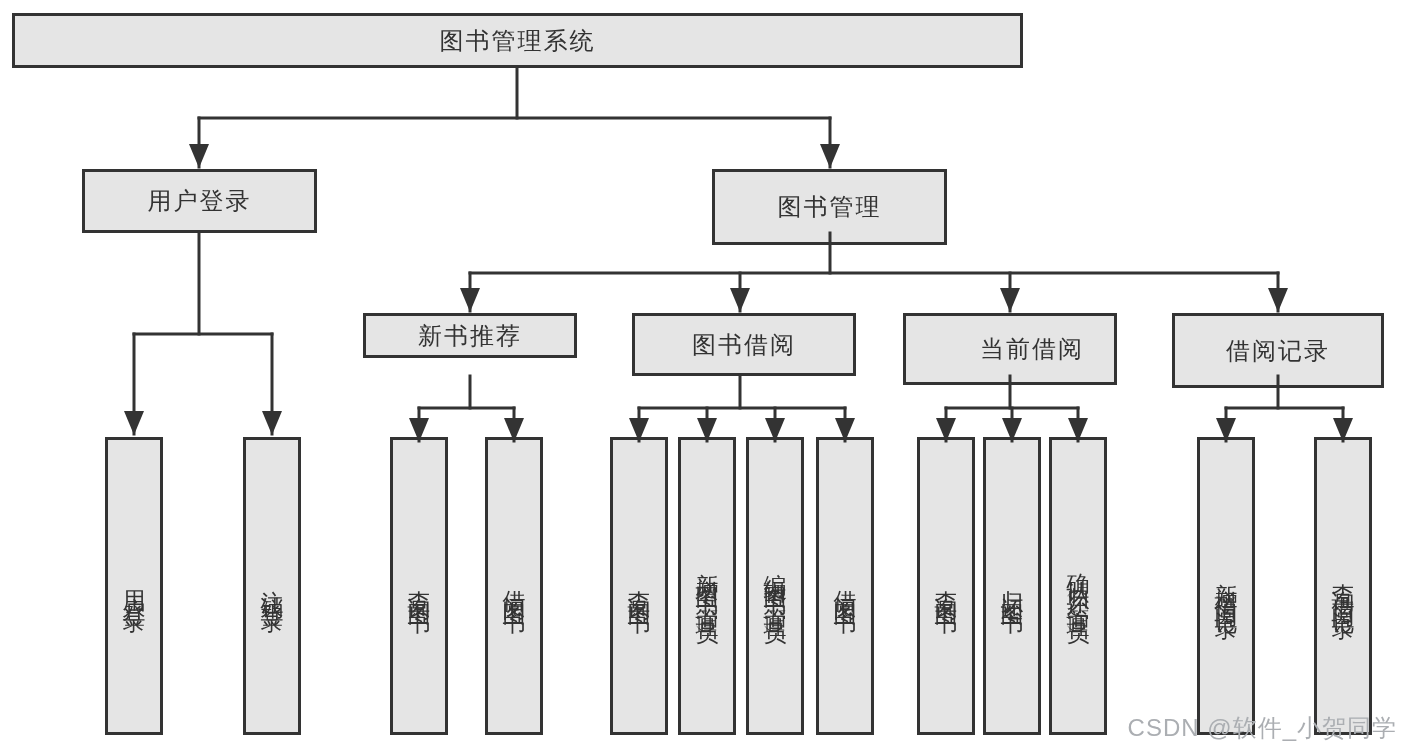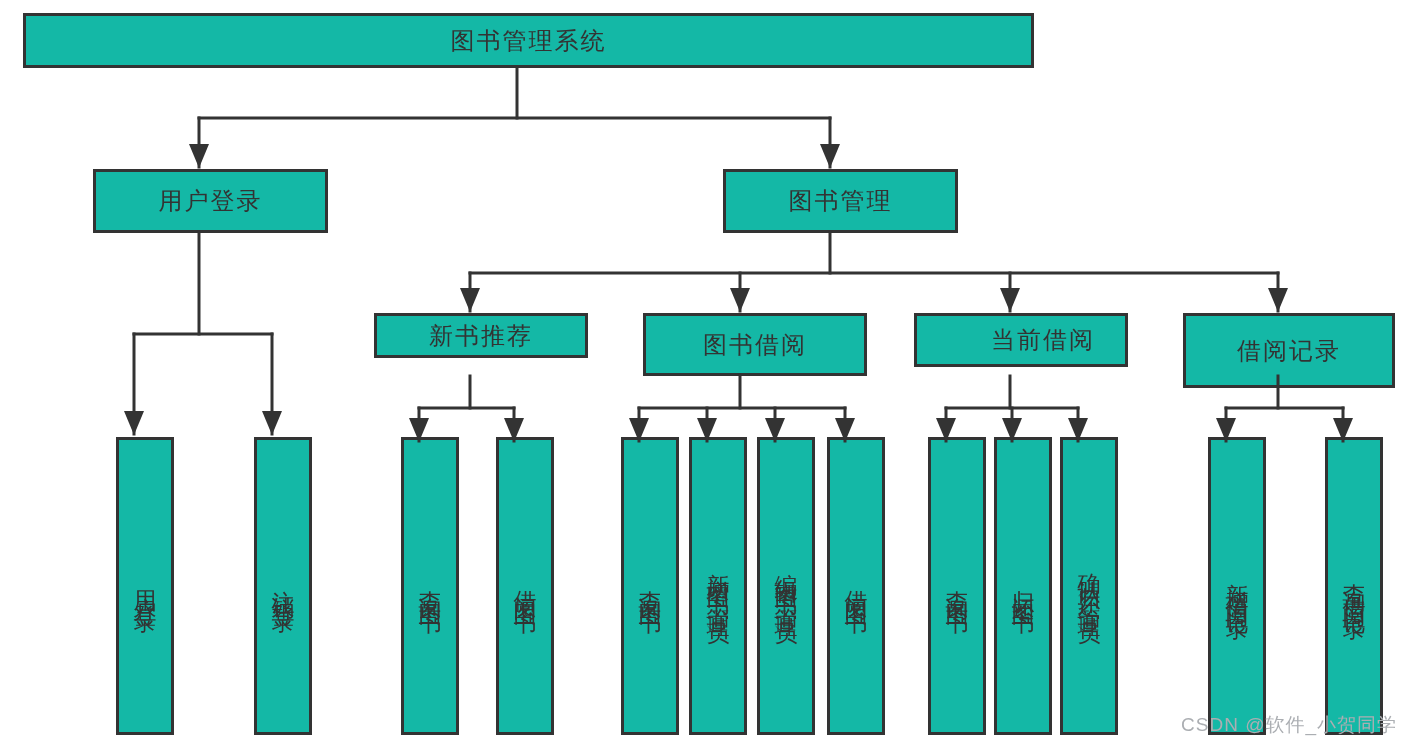--- a/index.html
+++ b/index.html
@@ -11,51 +11,50 @@
     position: relative;
     width: 1405px;
     height: 747px;
     background: #ffffff;
     font-family: "Liberation Sans", sans-serif;
     overflow: hidden;
   }
   .node {
     position: absolute;
     box-sizing: border-box;
-    background: #14b8a6;
+    background: #e5e5e5;
     border: 3px solid #333333;
     color: #333333;
     display: flex;
     align-items: center;
     justify-content: center;
     font-size: 24px;
     line-height: 1;
     letter-spacing: 2px;
     z-index: 1;
-    margin-left: 11px;
   }
   .node-v {
     writing-mode: vertical-rl;
     text-orientation: mixed;
     letter-spacing: 7px;
     font-size: 23px;
     padding: 4px 0;
   }
   #connectors {
     position: absolute;
     left: 0;
     top: 0;
     z-index: 2;
     pointer-events: none;
   }
   #watermark {
     position: absolute;
     right: 8px;
     top: 712px;
-    font-size: 19px;
+    font-size: 24px;
     letter-spacing: 1px;
     color: #abaeb2;
     z-index: 3;
     white-space: nowrap;
   }
 </style>
 </head>
 <body>
 
 <div id="stage">
@@ -106,25 +105,25 @@
       <line x1="1278" y1="376" x2="1278" y2="408"></line>
       <line x1="1226" y1="408" x2="1343" y2="408"></line>
       <line x1="1226" y1="408" x2="1226" y2="441" marker-end="url(#ah)"></line>
       <line x1="1343" y1="408" x2="1343" y2="441" marker-end="url(#ah)"></line>
     </g>
   </svg>
 
   <div class="node" style="left:12px; top:13px; width:1011px; height:55px;">图书管理系统</div>
 
   <div class="node" style="left:82px; top:169px; width:235px; height:64px;">用户登录</div>
-  <div class="node" style="left:712px; top:169px; width:235px; height:64px;">图书管理</div>
+  <div class="node" style="left:712px; top:169px; width:235px; height:76px;">图书管理</div>
 
   <div class="node" style="left:363px; top:313px; width:214px; height:45px;">新书推荐</div>
   <div class="node" style="left:632px; top:313px; width:224px; height:63px;">图书借阅</div>
-  <div class="node" style="left:903px; top:313px; width:214px; height:54px;padding-left:44px;">当前借阅</div>
+  <div class="node" style="left:903px; top:313px; width:214px; height:72px;padding-left:44px;">当前借阅</div>
   <div class="node" style="left:1172px; top:313px; width:212px; height:75px;">借阅记录</div>
 
   <div class="node node-v" style="left:105px; top:437px; width:58px; height:298px;">用户登录</div>
   <div class="node node-v" style="left:243px; top:437px; width:58px; height:298px;">注销登录</div>
 
   <div class="node node-v" style="left:390px; top:437px; width:58px; height:298px;">查询图书</div>
   <div class="node node-v" style="left:485px; top:437px; width:58px; height:298px;">借阅图书</div>
 
   <div class="node node-v" style="left:610px; top:437px; width:58px; height:298px;">查询图书</div>
   <div class="node node-v" style="left:678px; top:437px; width:58px; height:298px;">新增图书（管理员）</div>

